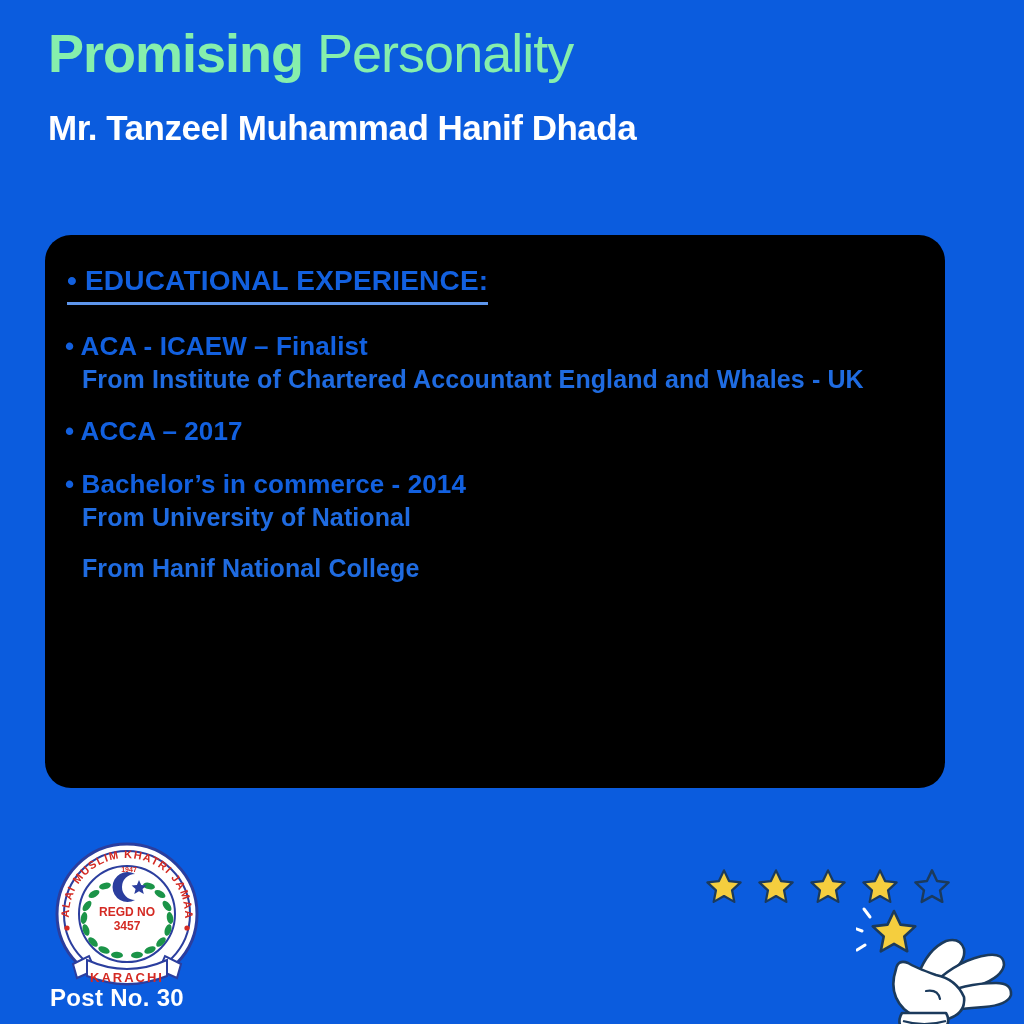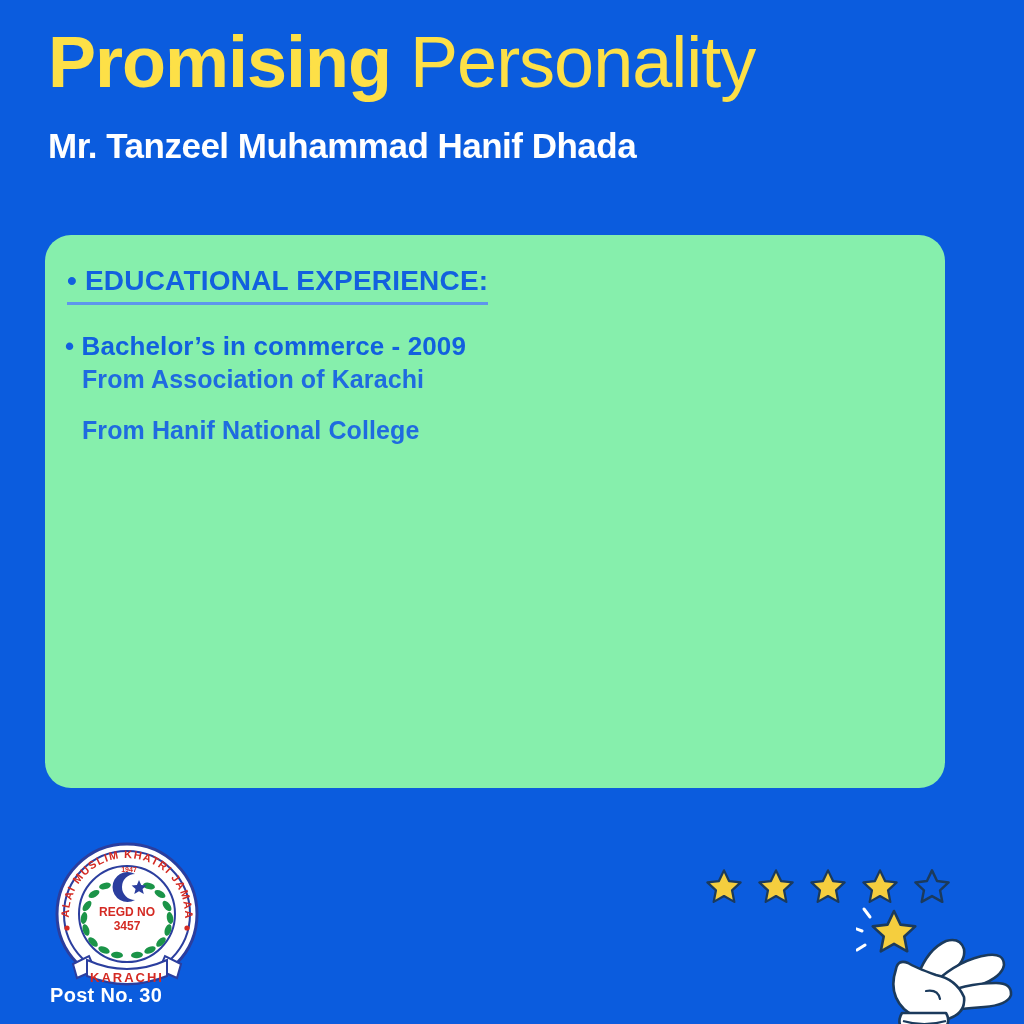--- a/index.html
+++ b/index.html
@@ -7,44 +7,44 @@
   body {
     background:#0B5CDE;
     font-family:"Liberation Sans", sans-serif;
     position:relative;
     overflow:hidden;
   }
 
   
   .header { position:absolute; left:48px; top:26px; width:940px; }
   .title {
-    font-size:72px;
+    font-size:54px;
     line-height:1.0;
-    color:#fde047;
+    color:#86efac;
     white-space:nowrap;
     letter-spacing:-1px;
   }
   .title .t-bold { font-weight:700; }
   .title .t-light { font-weight:300; }
 
   .subtitle {
     margin-top:28px;
     font-size:35px;
     font-weight:700;
     color:#FFFFFF;
     letter-spacing:-0.5px;
     white-space:nowrap;
   }
 
   
   .card {
     position:absolute;
     left:45px; top:235px;
     width:900px; height:553px;
-    background:#86efac;
+    background:#000000;
     border-radius:26px;
   }
   .card-inner { padding:30px 34px 0 20px; }
 
   .section-head {
     display:inline-block;
     font-size:28px;
     font-weight:700;
     color:#1260DF;
     border-bottom:3px solid #5E96EC;
@@ -73,21 +73,21 @@
     margin-top:3px;
     white-space:nowrap;
     letter-spacing:0.1px;
   }
 
   
   .logo-wrap { position:absolute; left:47px; top:836px; width:160px; height:160px; }
   .post-no {
     position:absolute;
     left:50px; top:984px;
-    font-size:20px;
+    font-size:24px;
     font-weight:600;
     color:#FFFFFF;
     letter-spacing:0.3px;
   }
 
   .stars { position:absolute; left:703px; top:866px; display:flex; gap:10px; }
   .hand-wrap { position:absolute; left:856px; top:905px; width:175px; height:125px; }
 </style>
 </head>
 <body>
@@ -98,24 +98,29 @@
   </div>
   <div class="subtitle">Mr. Tanzeel Muhammad Hanif Dhada</div>
 </div>
 
 <div class="card">
   <div class="card-inner">
     <div class="section-head">• EDUCATIONAL EXPERIENCE:</div>
 
     <div class="entries">
       <div class="entry">
-      </div>
-      <div class="entry">
-        <div class="entry-title">• Bachelor’s in commerce - 2009</div>
-        <div class="entry-sub">From Association of Karachi</div>
+        <div class="entry-title">• ACA - ICAEW – Finalist</div>
+        <div class="entry-sub">From Institute of Chartered Accountant England and Whales - UK</div>
+      </div>
+      <div class="entry">
+        <div class="entry-title">• ACCA – 2017</div>
+      </div>
+      <div class="entry">
+        <div class="entry-title">• Bachelor’s in commerce - 2014</div>
+        <div class="entry-sub">From University of National</div>
       </div>
       <div class="entry">
         <div class="entry-sub">From Hanif National College</div>
       </div>
       <div class="entry">
       </div>
     </div>
   </div>
 </div>
 

